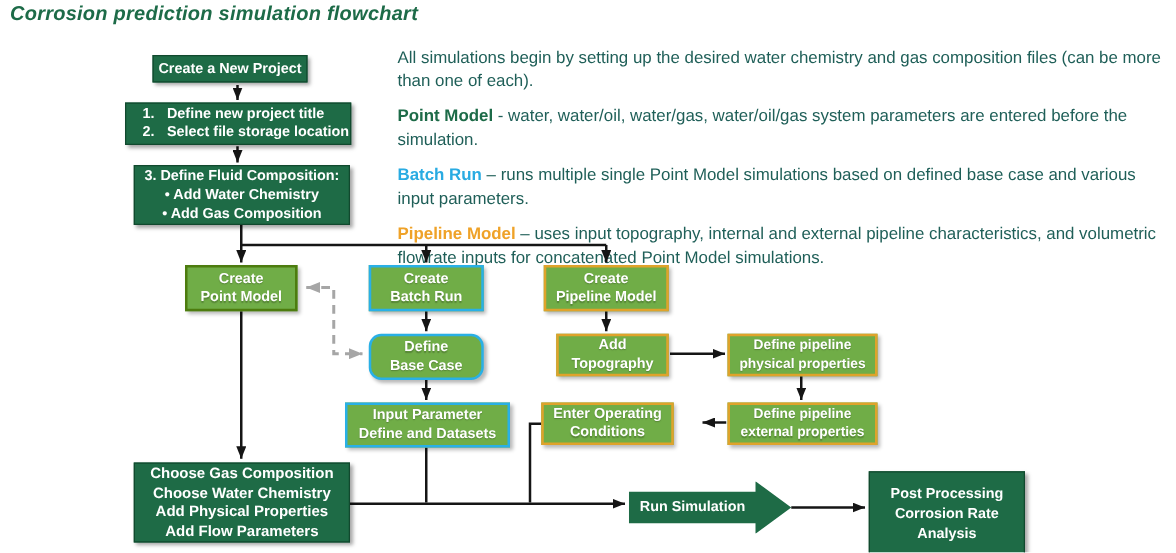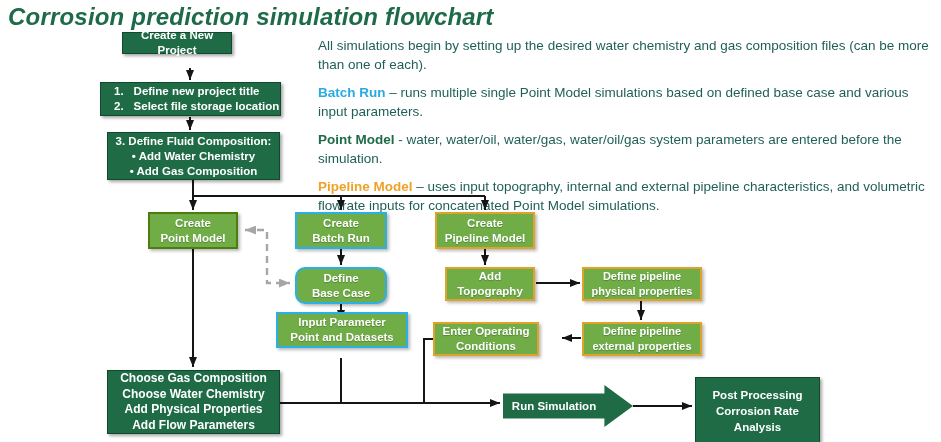--- a/index.html
+++ b/index.html
@@ -1,21 +1,21 @@
 <!DOCTYPE html>
 <html><head>
 <meta charset="utf-8">
 <style>
   * { box-sizing: border-box; }
   html,body { margin:0; padding:0; background:#fff; font-family:"Liberation Sans", sans-serif; }
   .stage { position:relative; width:941px; height:442px; background:#ffffff; overflow:hidden; }
 
   .page-title {
     position:absolute; left:8px; top:3px;
-    font-size:24px; font-weight:bold; font-style:italic;
+    font-size:16px; font-weight:bold; font-style:italic;
     color:#1d6b48; letter-spacing:0.2px;
   }
 
   .legend { position:absolute; left:318px; top:36px; width:614px; color:#1f5f58; font-size:13.5px; line-height:19px; }
   .legend p { margin:0 0 9px 0; }
   .legend .term { font-weight:bold; }
 
   svg.connectors { position:absolute; left:0; top:0; z-index:1; }
 
   .node {
@@ -52,22 +52,22 @@
 </style>
 </head>
 <body>
 
 <div class="stage">
 
   <div class="page-title">Corrosion prediction simulation flowchart</div>
 
   <div class="legend">
     <p>All simulations begin by setting up the desired water chemistry and gas composition files (can be more than one of each).</p>
+    <p><span class="term" style="color: rgb(29, 107, 72);">Point Model</span><span> - water, water/oil, water/gas, water/oil/gas system parameters are entered before the simulation.</span></p>
     <p><span class="term" style="color: rgb(41, 171, 226);">Batch Run</span><span> – runs multiple single Point Model simulations based on defined base case and various input parameters.</span></p>
-    <p><span class="term" style="color: rgb(29, 107, 72);">Point Model</span><span> - water, water/oil, water/gas, water/oil/gas system parameters are entered before the simulation.</span></p>
     <p><span class="term" style="color: rgb(239, 162, 40);">Pipeline Model</span><span> – uses input topography, internal and external pipeline characteristics, and volumetric flowrate inputs for concatenated Point Model simulations.</span></p>
   </div>
 
   <svg class="connectors" width="941" height="442" viewBox="0 0 941 442">
     <defs>
       <marker id="ab" viewBox="0 0 10 8" refX="10" refY="4" markerWidth="10" markerHeight="8" orient="auto-start-reverse" markerUnits="userSpaceOnUse">
         <path d="M0,0 L10,4 L0,8 z" fill="#151515"></path>
       </marker>
       <marker id="ag" viewBox="0 0 10 8" refX="10" refY="4" markerWidth="11" markerHeight="9" orient="auto-start-reverse" markerUnits="userSpaceOnUse">
         <path d="M0,0 L10,4 L0,8 z" fill="#a6a6a6"></path>
@@ -88,21 +88,21 @@
       <path d="M341 304 V320" marker-end="url(#ab)"></path>
       <path d="M193 249 V367" marker-end="url(#ab)"></path>
       <path d="M341 358 V402"></path>
       <path d="M433 339 H424 V402"></path>
       <path d="M280 403 H500" marker-end="url(#ab)"></path>
       <path d="M633 406 H692" marker-end="url(#ab)"></path>
     </g>
     <path d="M245 230 H267 V283 H290" stroke="#a6a6a6" stroke-width="2.4" stroke-dasharray="7 5" fill="none" marker-start="url(#ag)" marker-end="url(#ag)"></path>
   </svg>
 
-  <div class="node dark" style="left:122px; top:32px; width:110px; height:22px;">
+  <div class="node dark" style="left:122px; top:44px; width:124px; height:22px;">
     <span class="ln">Create a New Project</span>
   </div>
 
   <div class="node dark rows" style="left:100px; top:82px; width:181px; height:34px;">
     <span class="row">
         <span>1.</span>
         <span>Define new project title</span>
       </span>
     <span class="row">
         <span>2.</span>
@@ -139,23 +139,23 @@
   <div class="node green gold" style="left:445px; top:267px; width:90px; height:34px;">
     <span class="ln">Add</span>
     <span class="ln">Topography</span>
   </div>
 
   <div class="node green gold" style="left:582px; top:267px; width:120px; height:34px; font-size:11px;">
     <span class="ln">Define pipeline</span>
     <span class="ln">physical properties</span>
   </div>
 
-  <div class="node green cyan" style="left:276px; top:312px; width:132px; height:36px;">
+  <div class="node green cyan" style="left:276px; top:322px; width:132px; height:36px;">
     <span class="ln">Input Parameter</span>
-    <span class="ln">Point and Datasets</span>
+    <span class="ln">Define and Datasets</span>
   </div>
 
   <div class="node green gold" style="left:433px; top:322px; width:106px; height:34px;">
     <span class="ln">Enter Operating</span>
     <span class="ln">Conditions</span>
   </div>
 
   <div class="node green gold" style="left:582px; top:322px; width:120px; height:34px; font-size:11px;">
     <span class="ln">Define pipeline</span>
     <span class="ln">external properties</span>

